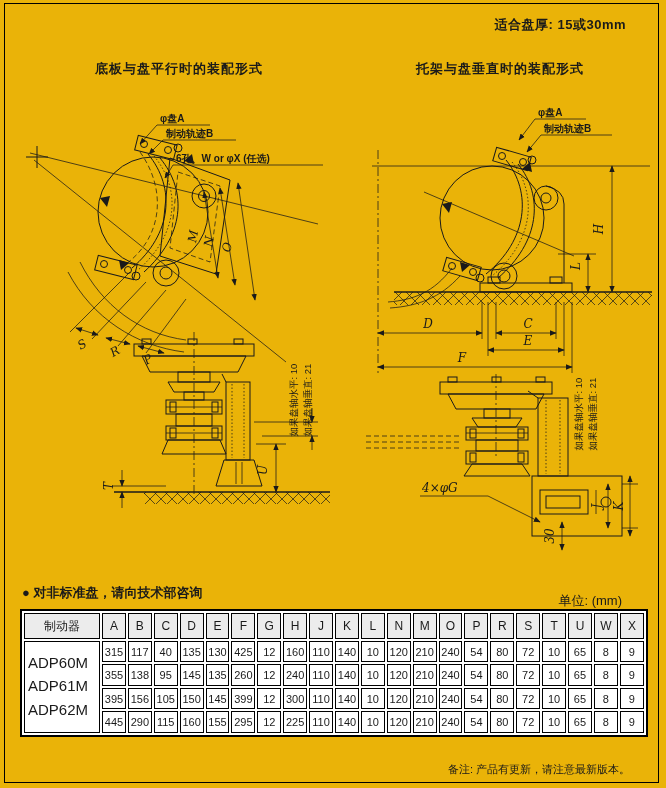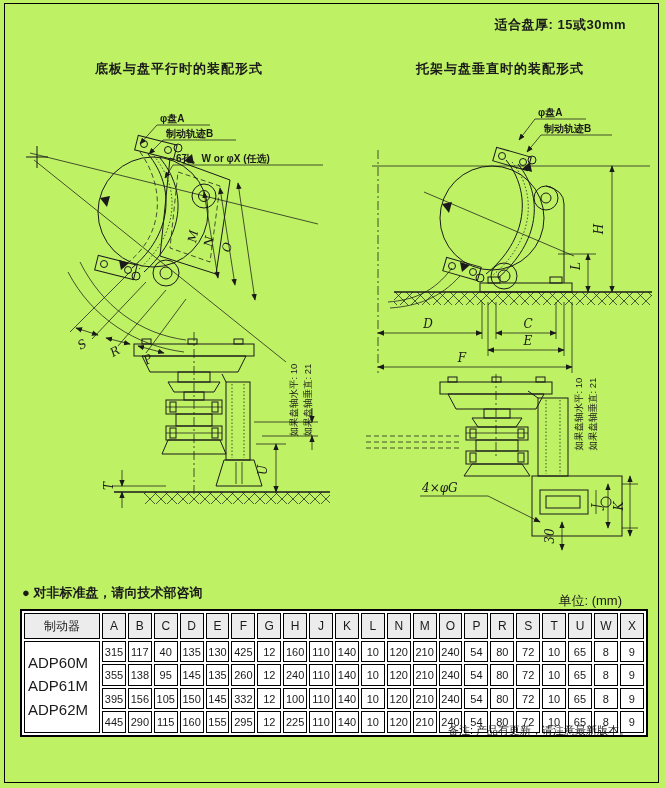--- a/index.html
+++ b/index.html
@@ -1,27 +1,27 @@
 <!DOCTYPE html>
 <html><head>
 <meta charset="utf-8">
 <style>
   html,body { margin:0; padding:0; background:#ffffff; }
-  #sheet { position:relative; width:666px; height:788px; background:#bef264;
+  #sheet { position:relative; width:666px; height:788px; background:#eab308;
            font-family:"Liberation Sans", sans-serif; color:#1a1a1a; overflow:hidden; }
   #frame { position:absolute; left:4px; top:3px; width:655px; height:780px;
            border:1px solid #000; box-sizing:border-box; pointer-events:none; }
 
   .abs { position:absolute; }
   .top-note   { top:16px; right:40px; font-size:13px; font-weight:bold; letter-spacing:.5px; }
   .title-l    { top:60px; left:18px;  width:322px; text-align:center; font-size:13px; font-weight:bold; letter-spacing:1px; }
   .title-r    { top:60px; left:362px; width:276px; text-align:center; font-size:13px; font-weight:bold; letter-spacing:1px; }
   .bullet-note{ top:584px; left:22px; font-size:13px; font-weight:bold; }
   .unit-note  { top:592px; right:44px; font-size:13px; }
-  .footer-note{ top:723px; right:36px; font-size:11px; }
+  .footer-note{ top:762px; right:36px; font-size:11px; }
 
   
   .ln   { fill:none; stroke:#1a1a1a; stroke-width:1; }
   .thin { fill:none; stroke:#1a1a1a; stroke-width:.75; }
   .thk  { fill:none; stroke:#1a1a1a; stroke-width:1.4; }
   .dashdot { stroke-dasharray:9 3 2 3; }
   .dsh  { stroke-dasharray:5 3; }
   .dot  { stroke-dasharray:1.5 2; }
   svg text { fill:#1a1a1a; stroke:none; }
   .cjk  { font-size:10px; font-weight:bold; font-family:"Liberation Sans",sans-serif; }
@@ -389,23 +389,23 @@
           <td>65</td>
           <td>8</td>
           <td>9</td>
         </tr>
         <tr>
           <td>395</td>
           <td>156</td>
           <td>105</td>
           <td>150</td>
           <td>145</td>
-          <td>332</td>
+          <td>399</td>
           <td>12</td>
-          <td>100</td>
+          <td>300</td>
           <td>110</td>
           <td>140</td>
           <td>10</td>
           <td>120</td>
           <td>210</td>
           <td>240</td>
           <td>54</td>
           <td>80</td>
           <td>72</td>
           <td>10</td>

